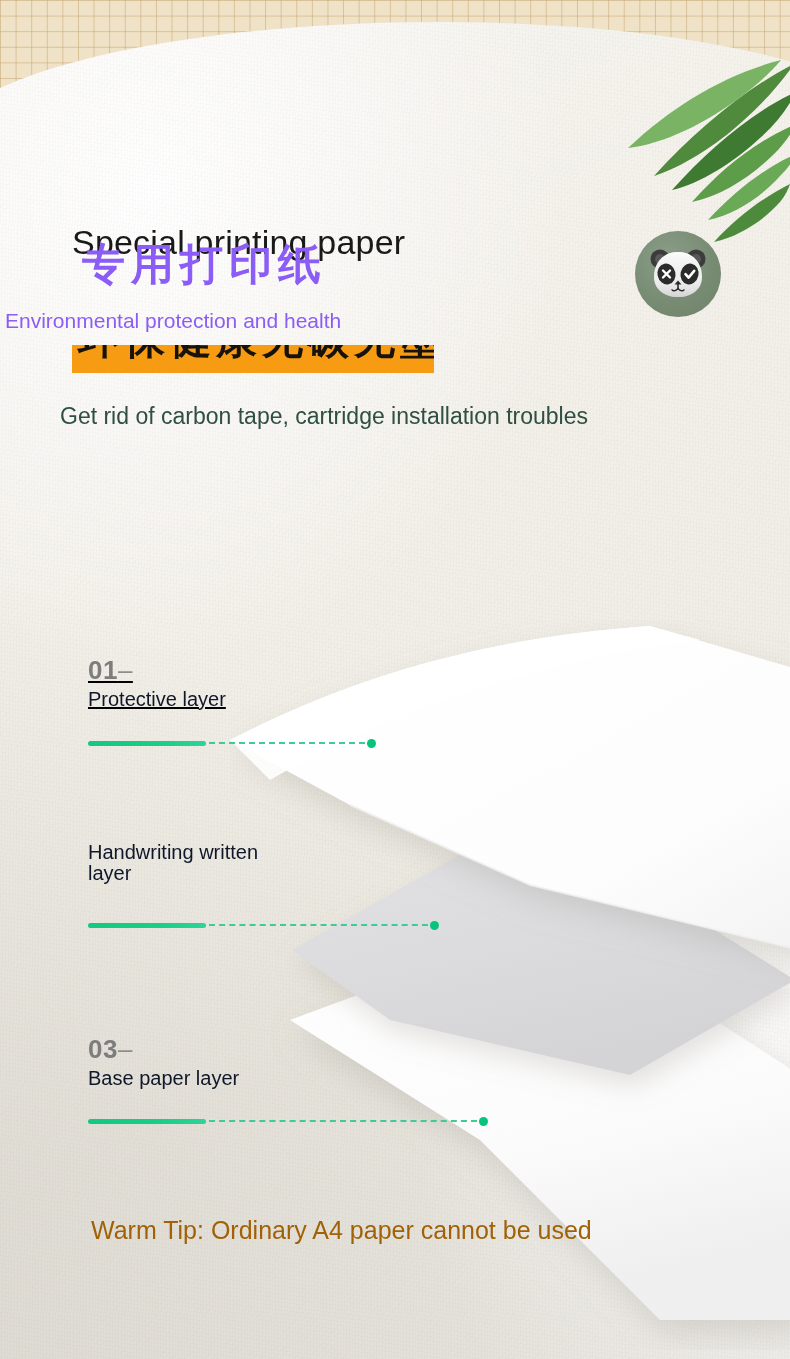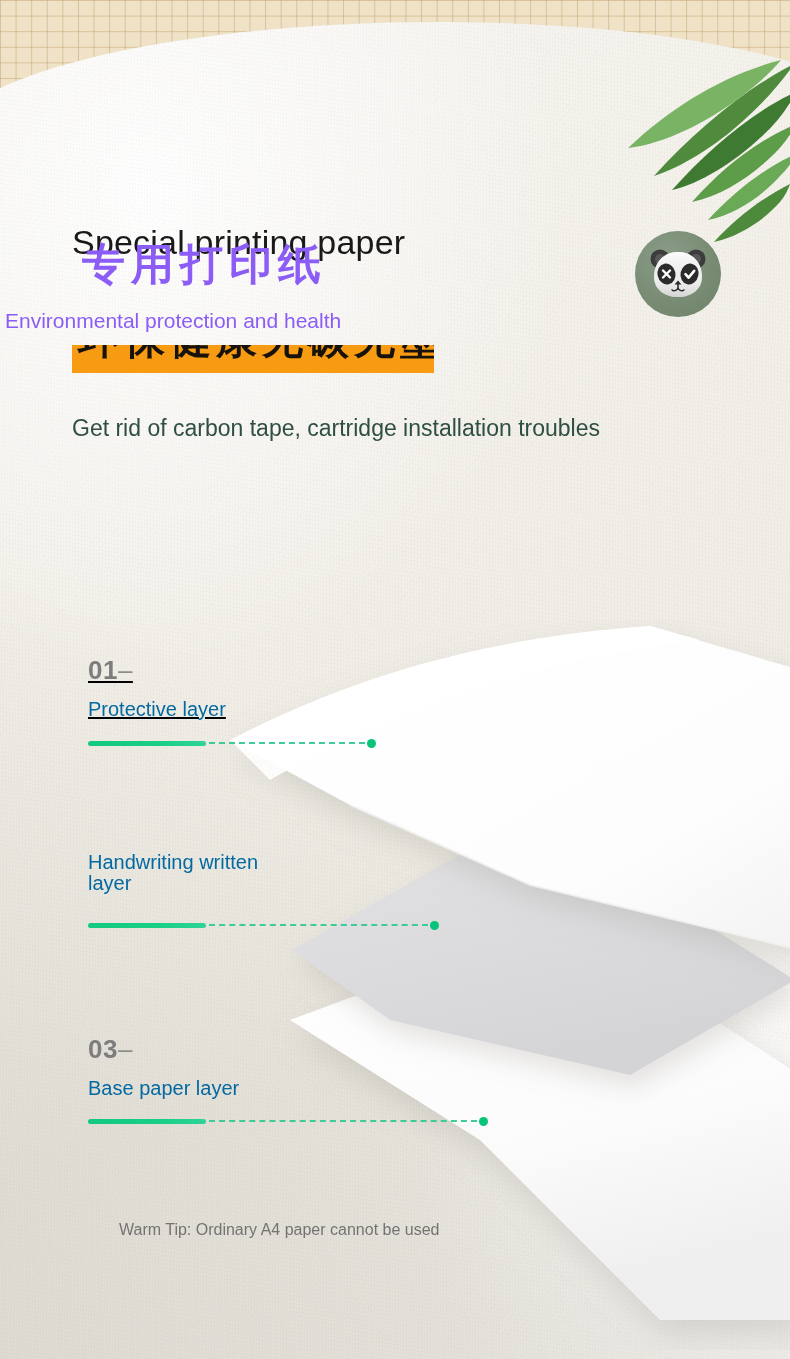--- a/index.html
+++ b/index.html
@@ -156,44 +156,44 @@
     white-space: nowrap;
   }
 
   
   .feature {
     position: absolute;
     color: #2f4f43;
     font-size: 23px;
     line-height: 30px;
   }
-  .feature-1 { left: 72px; top: 401px; width: 560px; margin-top: 12px; }
+  .feature-1 { left: 60px; top: 401px; width: 560px; }
   .feature-2 { left: 72px; top: 476px; width: 600px; white-space: nowrap; }
 
   
   .layer {
     position: absolute;
     left: 88px;
   }
   .layer-num {
     font-size: 26px;
     font-weight: 700;
     color: #7d7d7d;
     line-height: 30px;
     letter-spacing: .5px;
   }
   .layer-num .dash {
     font-weight: 400;
     color: #8d8d8d;
   }
   .layer-label {
-    margin-top: 14px;
+    margin-top: 4px;
     font-size: 20px;
     line-height: 21px;
-    color: #0369a1;
+    color: #0f172a;
     max-width: 215px;
   }
   .layer-rule {
     position: absolute;
     left: 0;
     height: 6px;
     display: flex;
     align-items: center;
   }
   .rule-solid {
@@ -232,25 +232,24 @@
     width: 570px;
     height: 730px;
     pointer-events: none;
   }
 
   
   .warm-tip {
     position: absolute;
     left: 91px;
     top: 1218px;
-    font-size: 16px;
+    font-size: 25px;
     line-height: 24px;
-    color: #737373;
-    white-space: nowrap;
-    margin-left: 28px;
+    color: #a16207;
+    white-space: nowrap;
   }
 </style>
 </head>
 <body>
 
 <div class="page">
 
   <div class="grid-bg"></div>
 
   <div class="paper-sheet">

